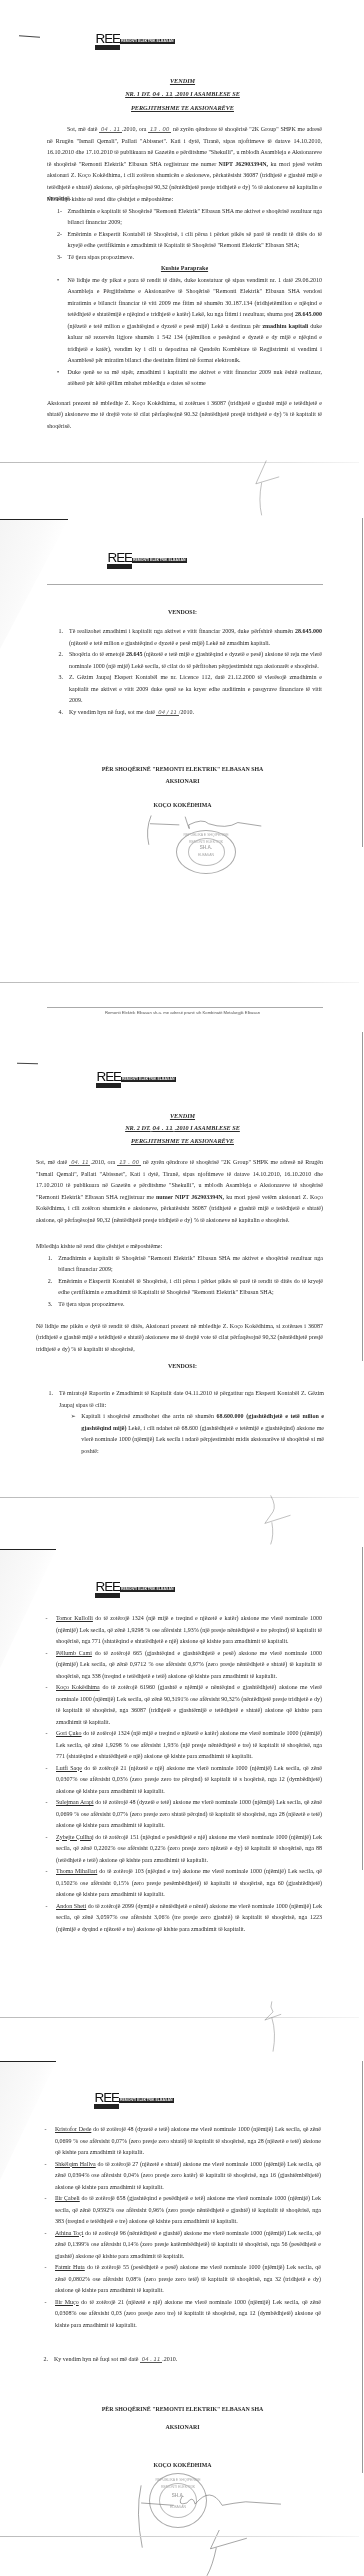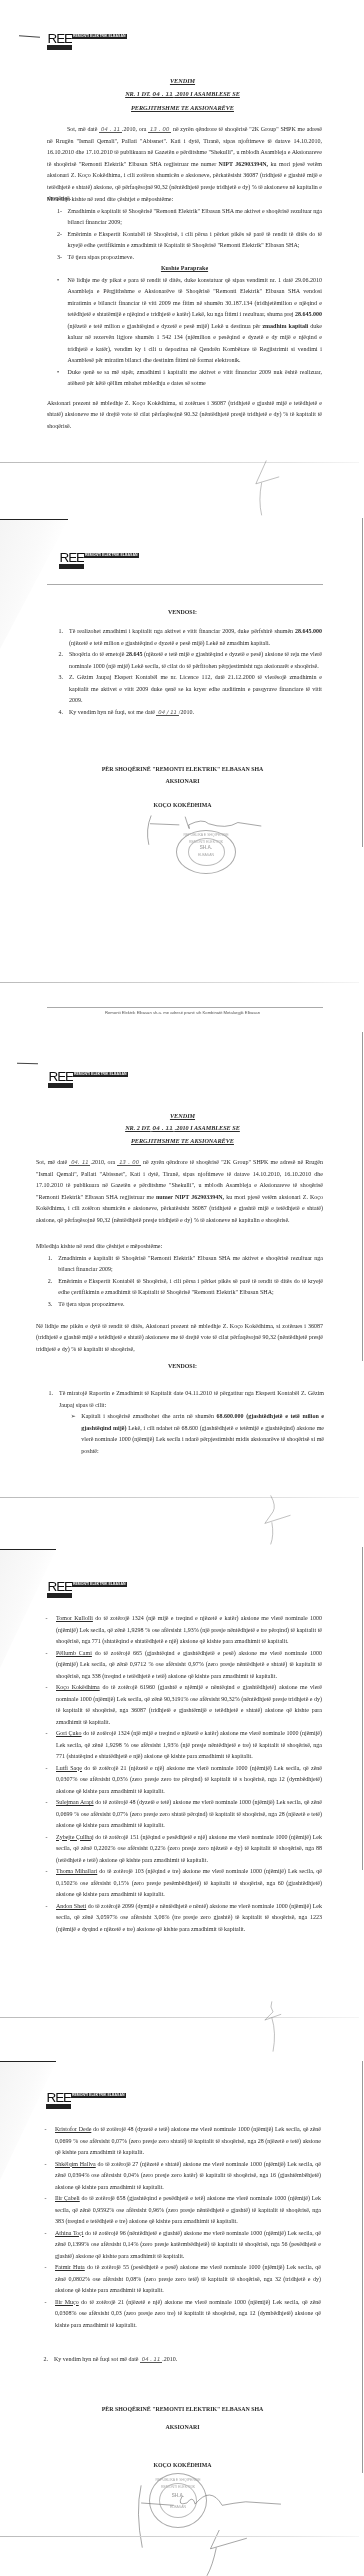--- a/index.html
+++ b/index.html
@@ -5,21 +5,21 @@
   html, body { margin:0; padding:0; background:#fff; }
   body { width:365px; height:2576px; position:relative; overflow:hidden;
          font-family:"Liberation Serif","DejaVu Serif",serif; color:#2a2a2a; }
   .page { position:absolute; left:0; width:365px; background:#fff; }
   .fold { position:absolute; left:0; width:359px; height:0.6px; background:linear-gradient(90deg,#bbb,#e2e2e2 80%,#f5f5f5); }
   .fold-dark { position:absolute; left:0; width:68px; height:1.2px; background:#222; }
   .wedge { position:absolute; left:0; width:68px; background:linear-gradient(110deg,#f4f4f4 0%,#fafafa 40%,rgba(255,255,255,0) 60%); clip-path:polygon(0 0,100% 0,0 100%); }
   .rightedge { position:absolute; right:2.4px; width:0.6px; background:#999; }
   .dash { position:absolute; height:0.6px; background:#444; transform:rotate(4deg); }
 
-  .logo { position:absolute; display:flex; align-items:flex-start; }
+  .logo { position:absolute; display:flex; align-items:center;margin-left:48px; }
   .logo .ree { font-family:"Liberation Sans","DejaVu Sans",sans-serif; font-size:13.5px; font-weight:400; letter-spacing:-1.2px; line-height:9.4px; color:#111;
                border-bottom:5.3px solid #222; padding:0 0.6px; height:10.6px; overflow:hidden; }
   .logo .bar { background:#222; color:#fff; font-family:"Liberation Sans","DejaVu Sans",sans-serif; font-weight:700; font-size:3.5px; letter-spacing:0; height:5.3px; line-height:5.3px; padding:0 1.8px 0 0.6px; }
 
   .title { position:absolute; left:0; width:365px; text-align:center; font-style:italic; font-weight:700; text-decoration:underline; font-size:6.2px; line-height:13px; }
   .text { position:absolute; font-size:6px; line-height:11.5px; text-align:justify; }
   .text p { margin:0; }
   .sub { text-align:center; font-weight:700; text-decoration:underline; }
   .center-bold { position:absolute; left:0; width:365px; text-align:center; font-weight:700; font-size:5.9px; }
   ol, ul { margin:0; padding:0; list-style:none; }

